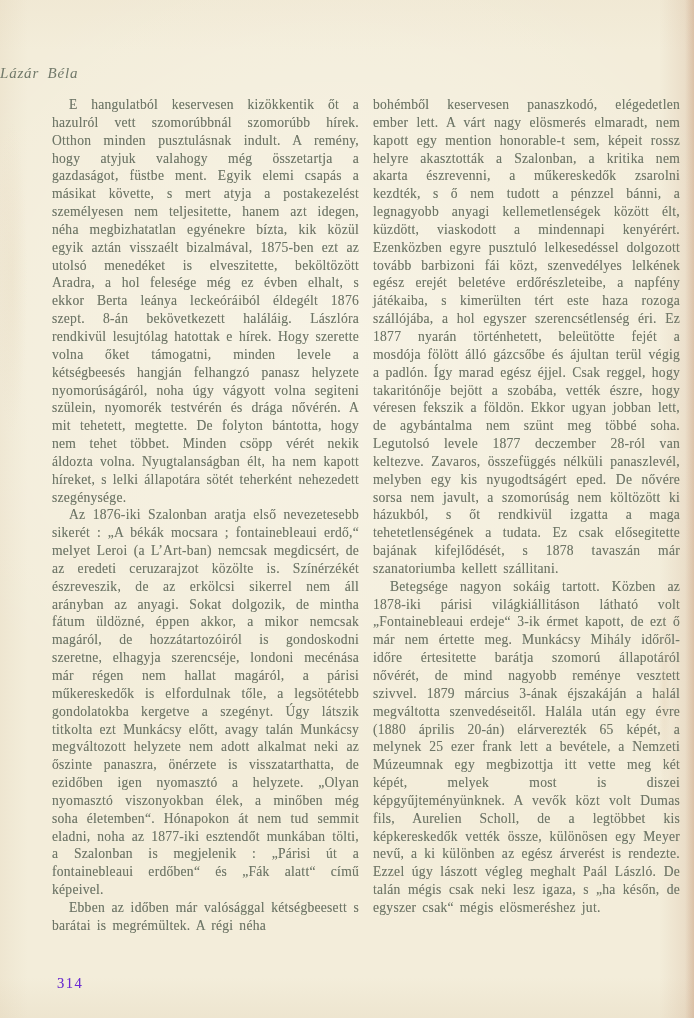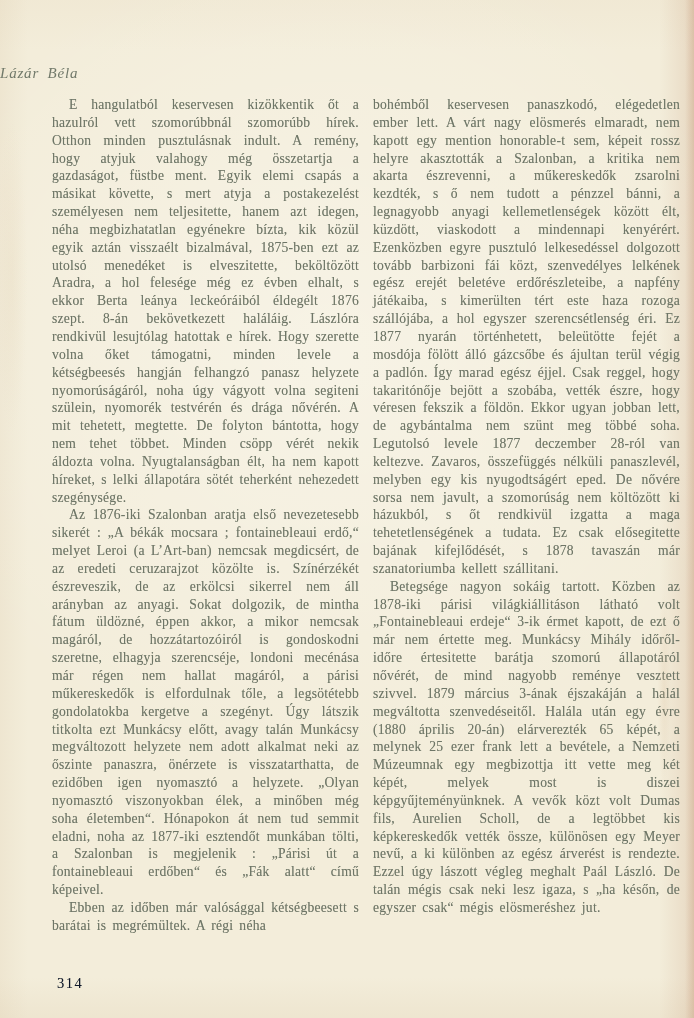--- a/index.html
+++ b/index.html
@@ -54,21 +54,21 @@
   }
   .para.indent {
     text-indent: 17px;
   }
   .page-number {
     position: absolute;
     left: 57px;
     top: 975px;
     font-size: 14.5px;
     letter-spacing: 1.5px;
-    color: #0f172a;
+    color: #6d28d9;
     text-shadow: 0 0 0.5px rgba(110,118,103,0.45);
   }
   .page-edge-right {
     position: absolute;
     top: 0;
     right: 0;
     width: 9px;
     height: 100%;
     background: linear-gradient(to right, rgba(198,156,126,0) 0%, rgba(198,156,126,0.38) 100%);
     pointer-events: none;

